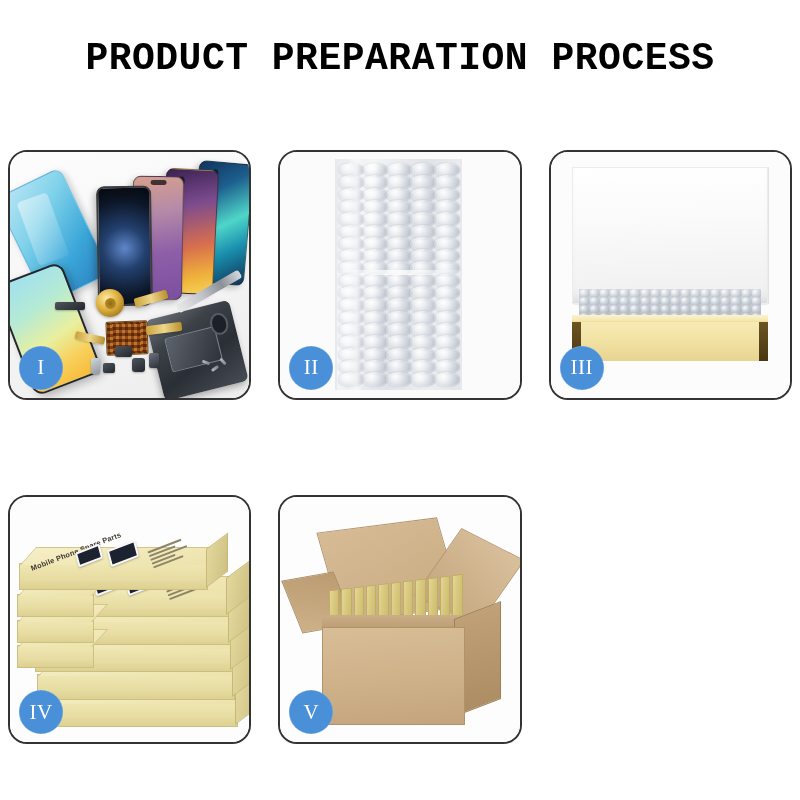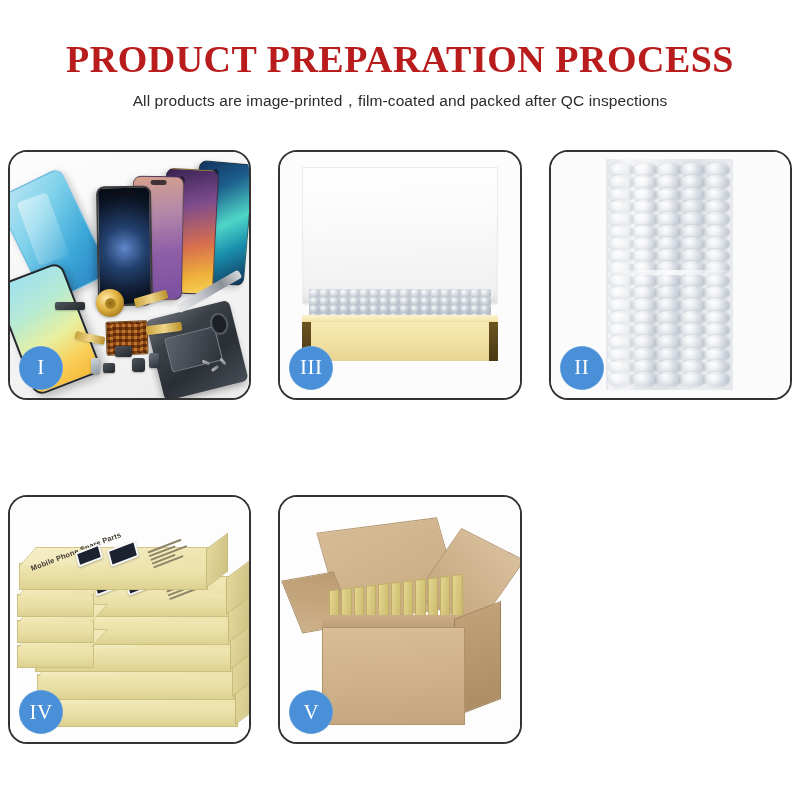--- a/index.html
+++ b/index.html
@@ -7,23 +7,23 @@
     width: 800px; height: 800px;
     background: #ffffff;
     font-family: "Liberation Sans", sans-serif;
     overflow: hidden;
   }
   .page { position: relative; width: 800px; height: 800px; background: #fff; }
 
   
   .header { width: 100%; padding-top: 36px; text-align: center; }
   .title {
-    font-size: 38px; font-weight: bold; color: #b91c1c;
+    font-size: 38px; font-weight: bold; color: #000000;
     letter-spacing: 0.5px; line-height: 46px;
-    font-family: Liberation Serif, serif;
+    font-family: Liberation Mono, monospace;
   }
   .subtitle {
     margin-top: 9px; font-size: 15.5px; color: #2b2b2b;
     letter-spacing: 0.1px; line-height: 20px;
   }
 
   
   .grid {
     position: absolute; top: 150px; left: 8px;
     width: 784px; height: 594px;
@@ -360,21 +360,20 @@
   .c6-tab.t1 { left: 22%; top: 42%; }
   .c6-tab.t2 { left: 22%; top: 74%; }
 </style>
 </head>
 <body>
 
 <div class="page">
 
   <div class="header">
     <div class="title">PRODUCT PREPARATION PROCESS</div>
-    <div class="subtitle">All products are image-printed，film-coated and packed after QC inspections</div>
   </div>
 
   <div class="grid">
 
     <div class="panel">
       <div class="scene p1">
         <div class="glass-sheet"></div>
         <div class="phone-fan">
           <div class="ph teal">
               <span class="punch"></span>
@@ -406,20 +405,122 @@
         <div class="screws">
             <span></span>
             <span></span>
             <span></span>
           </div>
       </div>
       <div class="badge">I</div>
     </div>
 
     <div class="panel">
+      <div class="scene p2">
+        <div class="pouch">
+          <div class="bubbles" id="bubbles" style="grid-template-rows: repeat(18, 1fr);">
+              <div class="bub"></div>
+              <div class="bub"></div>
+              <div class="bub"></div>
+              <div class="bub"></div>
+              <div class="bub"></div>
+              <div class="bub"></div>
+              <div class="bub"></div>
+              <div class="bub"></div>
+              <div class="bub"></div>
+              <div class="bub"></div>
+              <div class="bub"></div>
+              <div class="bub"></div>
+              <div class="bub"></div>
+              <div class="bub"></div>
+              <div class="bub"></div>
+              <div class="bub"></div>
+              <div class="bub"></div>
+              <div class="bub"></div>
+              <div class="bub"></div>
+              <div class="bub"></div>
+              <div class="bub"></div>
+              <div class="bub"></div>
+              <div class="bub"></div>
+              <div class="bub"></div>
+              <div class="bub"></div>
+              <div class="bub"></div>
+              <div class="bub"></div>
+              <div class="bub"></div>
+              <div class="bub"></div>
+              <div class="bub"></div>
+              <div class="bub"></div>
+              <div class="bub"></div>
+              <div class="bub"></div>
+              <div class="bub"></div>
+              <div class="bub"></div>
+              <div class="bub"></div>
+              <div class="bub"></div>
+              <div class="bub"></div>
+              <div class="bub"></div>
+              <div class="bub"></div>
+              <div class="bub"></div>
+              <div class="bub"></div>
+              <div class="bub"></div>
+              <div class="bub"></div>
+              <div class="bub"></div>
+              <div class="bub"></div>
+              <div class="bub"></div>
+              <div class="bub"></div>
+              <div class="bub"></div>
+              <div class="bub"></div>
+              <div class="bub"></div>
+              <div class="bub"></div>
+              <div class="bub"></div>
+              <div class="bub"></div>
+              <div class="bub"></div>
+              <div class="bub"></div>
+              <div class="bub"></div>
+              <div class="bub"></div>
+              <div class="bub"></div>
+              <div class="bub"></div>
+              <div class="bub"></div>
+              <div class="bub"></div>
+              <div class="bub"></div>
+              <div class="bub"></div>
+              <div class="bub"></div>
+              <div class="bub"></div>
+              <div class="bub"></div>
+              <div class="bub"></div>
+              <div class="bub"></div>
+              <div class="bub"></div>
+              <div class="bub"></div>
+              <div class="bub"></div>
+              <div class="bub"></div>
+              <div class="bub"></div>
+              <div class="bub"></div>
+              <div class="bub"></div>
+              <div class="bub"></div>
+              <div class="bub"></div>
+              <div class="bub"></div>
+              <div class="bub"></div>
+              <div class="bub"></div>
+              <div class="bub"></div>
+              <div class="bub"></div>
+              <div class="bub"></div>
+              <div class="bub"></div>
+              <div class="bub"></div>
+              <div class="bub"></div>
+              <div class="bub"></div>
+              <div class="bub"></div>
+              <div class="bub"></div>
+            </div>
+          <div class="pouch-seal"></div>
+          <div class="pouch-gloss"></div>
+        </div>
+      </div>
+      <div class="badge">II</div>
+    </div>
+
+    <div class="panel">
       <div class="scene p3">
         <div class="lid-left"></div>
         <div class="lid-right"></div>
         <div class="lid"></div>
         <div class="box-inner-bubbles" id="minibubbles" style="grid-template-rows: repeat(4, 1fr);">
             <div class="mini-bub"></div>
             <div class="mini-bub"></div>
             <div class="mini-bub"></div>
             <div class="mini-bub"></div>
             <div class="mini-bub"></div>
@@ -488,122 +589,20 @@
             <div class="mini-bub"></div>
             <div class="mini-bub"></div>
             <div class="mini-bub"></div>
             <div class="mini-bub"></div>
             <div class="mini-bub"></div>
           </div>
         <div class="box-lip"></div>
         <div class="box-front"></div>
       </div>
       <div class="badge">III</div>
-    </div>
-
-    <div class="panel">
-      <div class="scene p2">
-        <div class="pouch">
-          <div class="bubbles" id="bubbles" style="grid-template-rows: repeat(18, 1fr);">
-              <div class="bub"></div>
-              <div class="bub"></div>
-              <div class="bub"></div>
-              <div class="bub"></div>
-              <div class="bub"></div>
-              <div class="bub"></div>
-              <div class="bub"></div>
-              <div class="bub"></div>
-              <div class="bub"></div>
-              <div class="bub"></div>
-              <div class="bub"></div>
-              <div class="bub"></div>
-              <div class="bub"></div>
-              <div class="bub"></div>
-              <div class="bub"></div>
-              <div class="bub"></div>
-              <div class="bub"></div>
-              <div class="bub"></div>
-              <div class="bub"></div>
-              <div class="bub"></div>
-              <div class="bub"></div>
-              <div class="bub"></div>
-              <div class="bub"></div>
-              <div class="bub"></div>
-              <div class="bub"></div>
-              <div class="bub"></div>
-              <div class="bub"></div>
-              <div class="bub"></div>
-              <div class="bub"></div>
-              <div class="bub"></div>
-              <div class="bub"></div>
-              <div class="bub"></div>
-              <div class="bub"></div>
-              <div class="bub"></div>
-              <div class="bub"></div>
-              <div class="bub"></div>
-              <div class="bub"></div>
-              <div class="bub"></div>
-              <div class="bub"></div>
-              <div class="bub"></div>
-              <div class="bub"></div>
-              <div class="bub"></div>
-              <div class="bub"></div>
-              <div class="bub"></div>
-              <div class="bub"></div>
-              <div class="bub"></div>
-              <div class="bub"></div>
-              <div class="bub"></div>
-              <div class="bub"></div>
-              <div class="bub"></div>
-              <div class="bub"></div>
-              <div class="bub"></div>
-              <div class="bub"></div>
-              <div class="bub"></div>
-              <div class="bub"></div>
-              <div class="bub"></div>
-              <div class="bub"></div>
-              <div class="bub"></div>
-              <div class="bub"></div>
-              <div class="bub"></div>
-              <div class="bub"></div>
-              <div class="bub"></div>
-              <div class="bub"></div>
-              <div class="bub"></div>
-              <div class="bub"></div>
-              <div class="bub"></div>
-              <div class="bub"></div>
-              <div class="bub"></div>
-              <div class="bub"></div>
-              <div class="bub"></div>
-              <div class="bub"></div>
-              <div class="bub"></div>
-              <div class="bub"></div>
-              <div class="bub"></div>
-              <div class="bub"></div>
-              <div class="bub"></div>
-              <div class="bub"></div>
-              <div class="bub"></div>
-              <div class="bub"></div>
-              <div class="bub"></div>
-              <div class="bub"></div>
-              <div class="bub"></div>
-              <div class="bub"></div>
-              <div class="bub"></div>
-              <div class="bub"></div>
-              <div class="bub"></div>
-              <div class="bub"></div>
-              <div class="bub"></div>
-              <div class="bub"></div>
-              <div class="bub"></div>
-            </div>
-          <div class="pouch-seal"></div>
-          <div class="pouch-gloss"></div>
-        </div>
-      </div>
-      <div class="badge">II</div>
     </div>
 
     <div class="panel">
       <div class="scene p4">
         <div class="stack">
 
           <div class="kbox" style="bottom:0%;  height:12%; left:10%;">
             <div class="top"></div>
             <div class="side"></div>
           </div>

